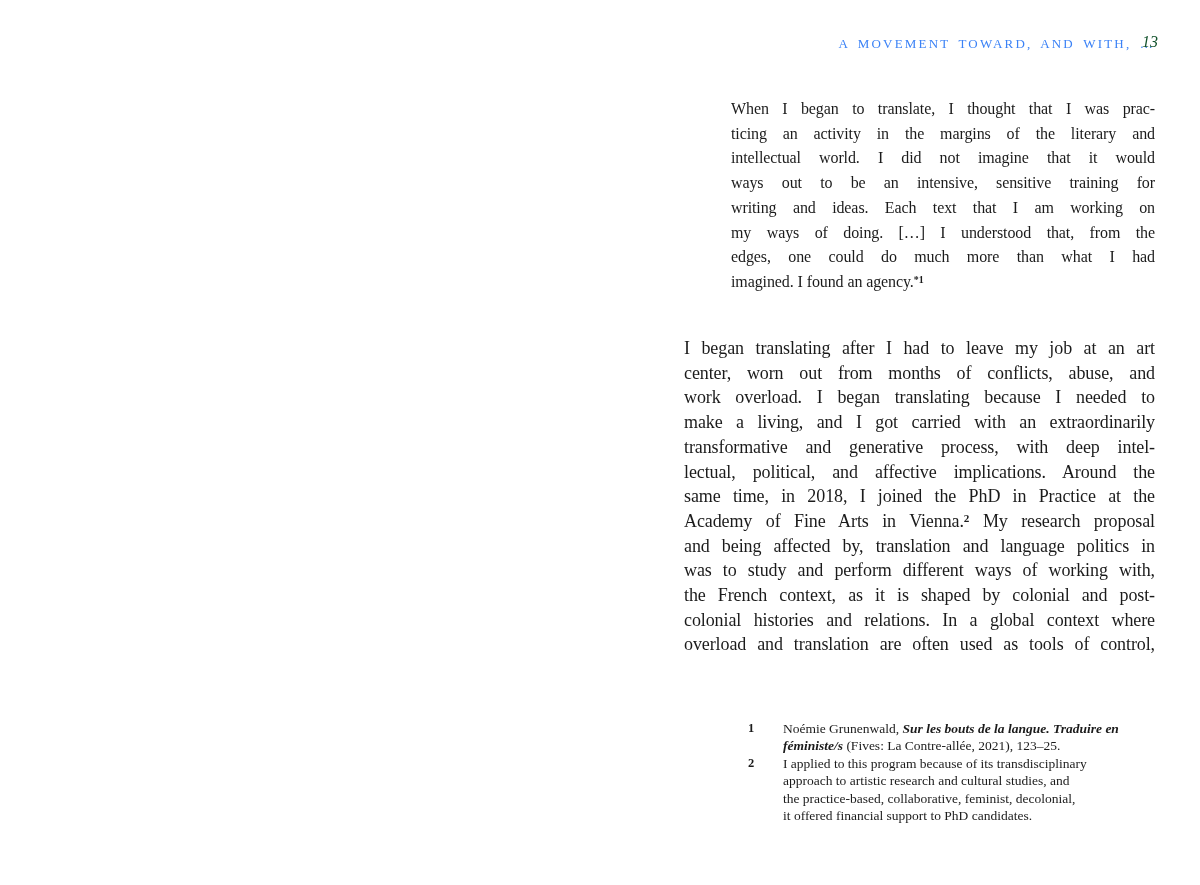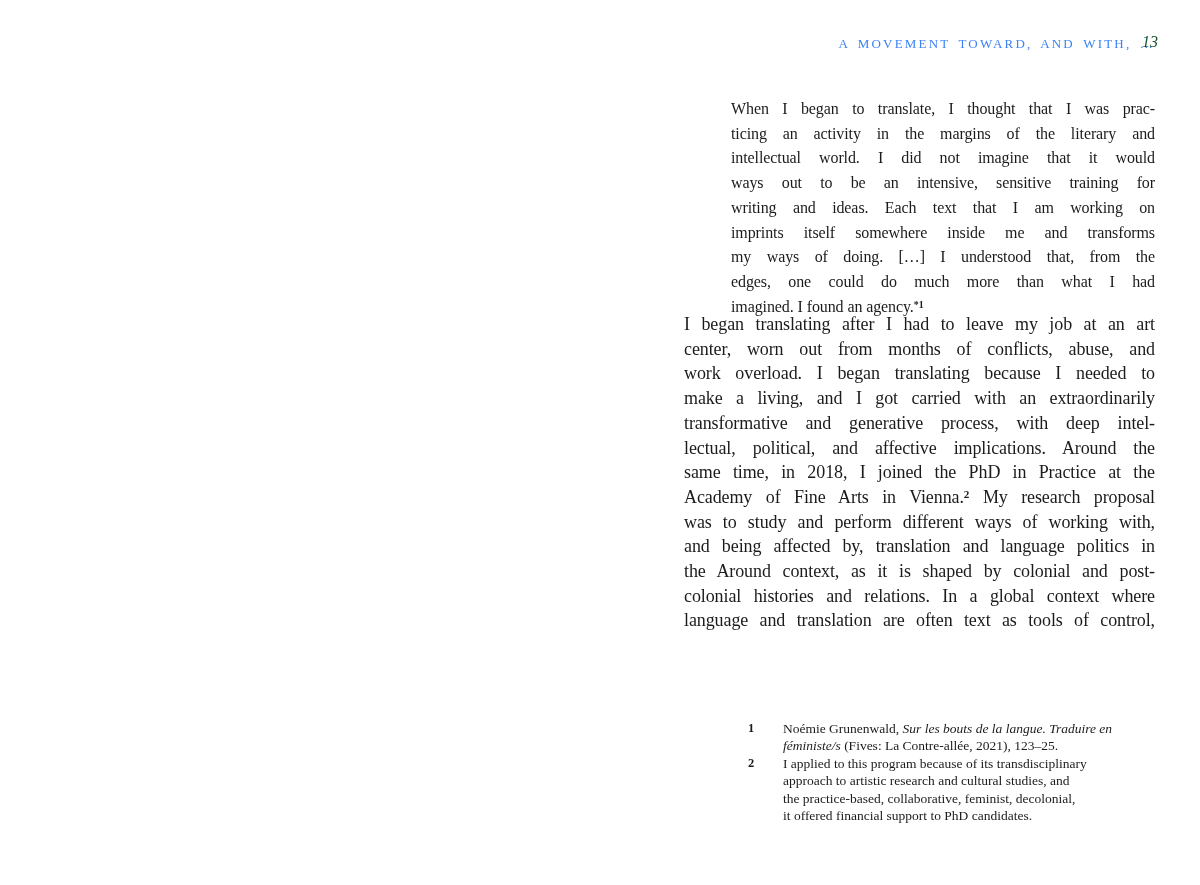--- a/index.html
+++ b/index.html
@@ -42,21 +42,21 @@
     top: 81px;
     width: 424px;
     font-size: 16px;
     line-height: 24.7px;
     letter-spacing: -0.1px;
     margin-top: 16px;
   }
   .body-paragraph {
     position: absolute;
     left: 684px;
-    top: 312px;
+    top: 336px;
     width: 471px;
     font-size: 18px;
     line-height: 24.7px;
     letter-spacing: -0.1px;
   }
   .footnotes {
     position: absolute;
     left: 748px;
     top: 720px;
     width: 400px;
@@ -71,21 +71,21 @@
     font-weight: bold;
     font-size: 12.5px;
   }
   .tline {
     display: block;
   }
   .just {
     text-align: justify;
     text-align-last: justify;
   }
-  .it { font-style: italic; }
+  .it { font-style: italic; font-weight: bold; }
   .sup {
     font-weight: bold;
     font-size: 0.62em;
     vertical-align: 0.45em;
     line-height: 0;
     letter-spacing: 0;
   }
 </style>
 </head>
 <body>
@@ -93,40 +93,39 @@
 <div class="running-head-title">A MOVEMENT TOWARD, AND WITH, …</div>
 
 <div class="page-number">13</div>
 
 <div class="block-quote">
     <div class="tline just"><span>When I began to translate, I thought that I was prac-</span></div>
     <div class="tline just"><span>ticing an activity in the margins of the literary and</span></div>
     <div class="tline just"><span>intellectual world. I did not imagine that it would</span></div>
     <div class="tline just"><span>ways out to be an intensive, sensitive training for</span></div>
     <div class="tline just"><span>writing and ideas. Each text that I am working on</span></div>
-    <div class="tline just"><span>imprints itself somewhere inside me and transforms</span></div>
     <div class="tline just"><span>my ways of doing. […] I understood that, from the</span></div>
     <div class="tline just"><span>edges, one could do much more than what I had</span></div>
     <div class="tline"><span>imagined. I found an agency.</span><span class="sup">*1</span></div>
   </div>
 
 <div class="body-paragraph">
     <div class="tline just"><span>I began translating after I had to leave my job at an art</span></div>
     <div class="tline just"><span>center, worn out from months of conflicts, abuse, and</span></div>
     <div class="tline just"><span>work overload. I began translating because I needed to</span></div>
     <div class="tline just"><span>make a living, and I got carried with an extraordinarily</span></div>
     <div class="tline just"><span>transformative and generative process, with deep intel-</span></div>
     <div class="tline just"><span>lectual, political, and affective implications. Around the</span></div>
     <div class="tline just"><span>same time, in 2018, I joined the PhD in Practice at the</span></div>
     <div class="tline just"><span>Academy of Fine Arts in Vienna.</span><span class="sup">2</span><span> My research proposal</span></div>
+    <div class="tline just"><span>and being affected by, translation and language politics in</span></div>
     <div class="tline just"><span>was to study and perform different ways of working with,</span></div>
-    <div class="tline just"><span>and being affected by, translation and language politics in</span></div>
-    <div class="tline just"><span>the Around context, as it is shaped by colonial and post-</span></div>
+    <div class="tline just"><span>the French context, as it is shaped by colonial and post-</span></div>
     <div class="tline just"><span>colonial histories and relations. In a global context where</span></div>
-    <div class="tline just"><span>language and translation are often text as tools of control,</span></div>
+    <div class="tline just"><span>overload and translation are often used as tools of control,</span></div>
   </div>
 
 <div class="footnotes">
   <div class="footnote-row">
     <div class="footnote-number">1</div>
     <div class="footnote-text">
         <div class="tline"><span>Noémie Grunenwald, </span><span class="it">Sur les bouts de la langue. Traduire en</span></div>
         <div class="tline"><span class="it">féministe/s</span><span> (Fives: La Contre-allée, 2021), 123–25.</span></div>
       </div>
   </div>

